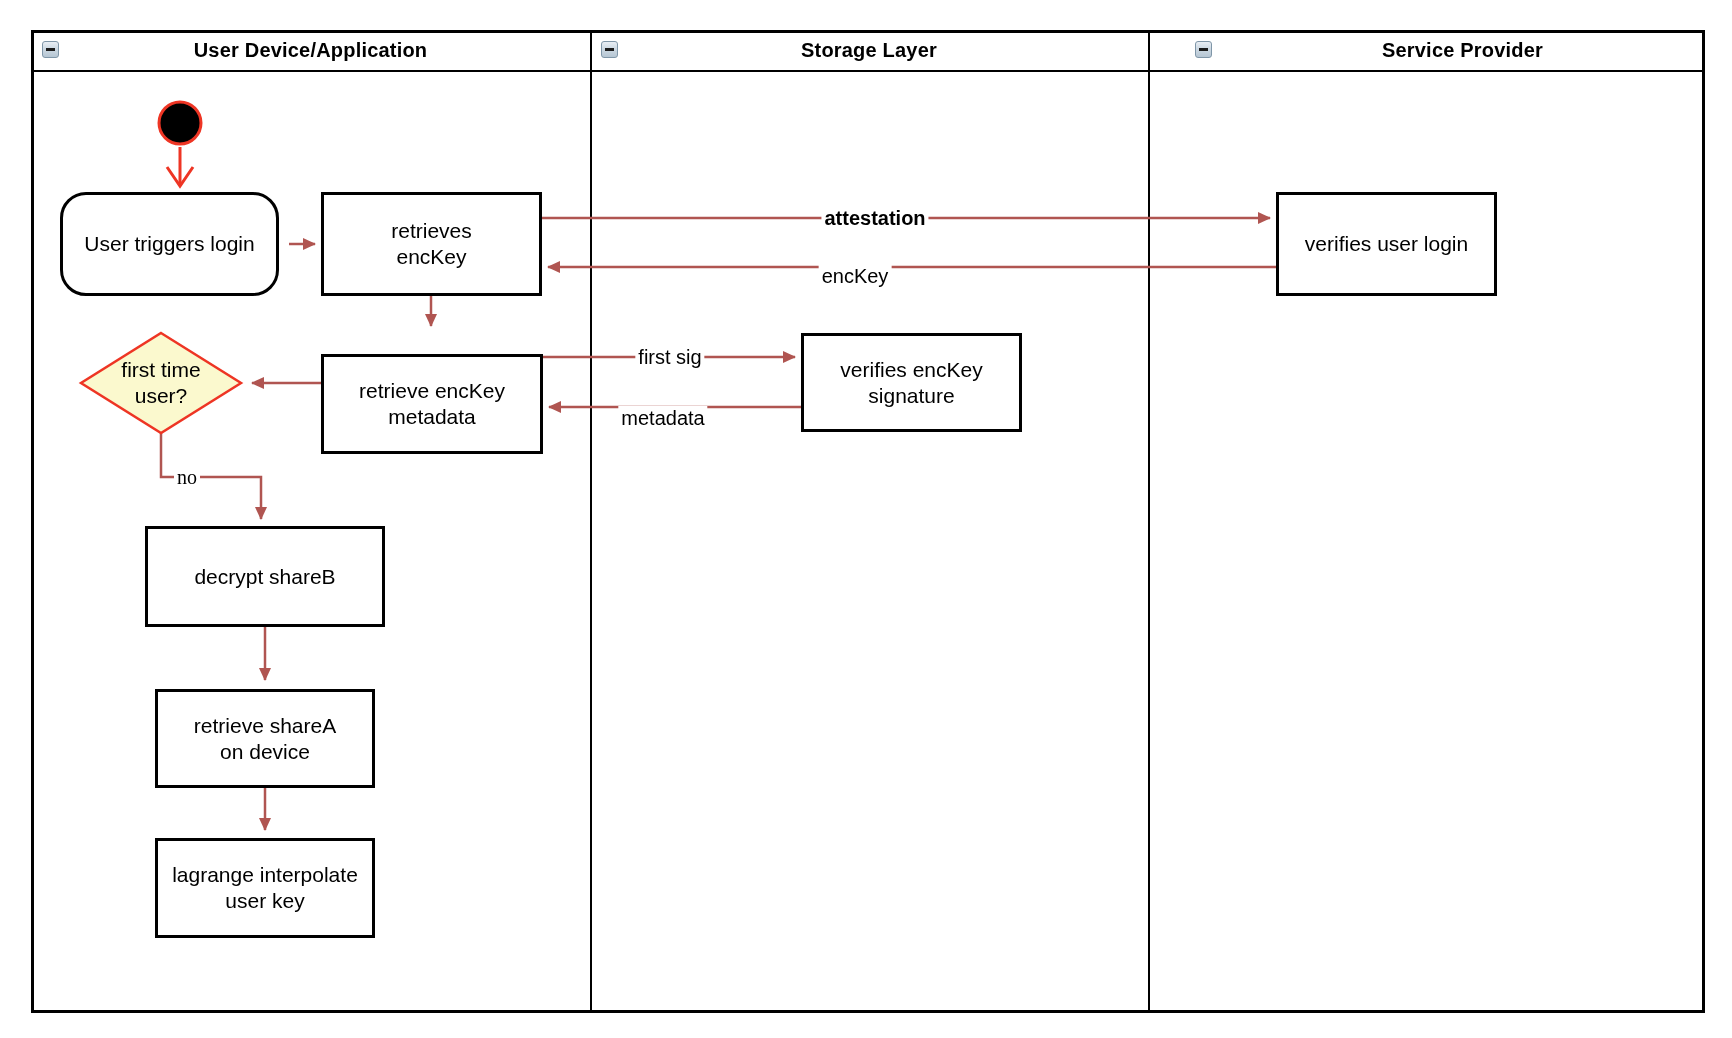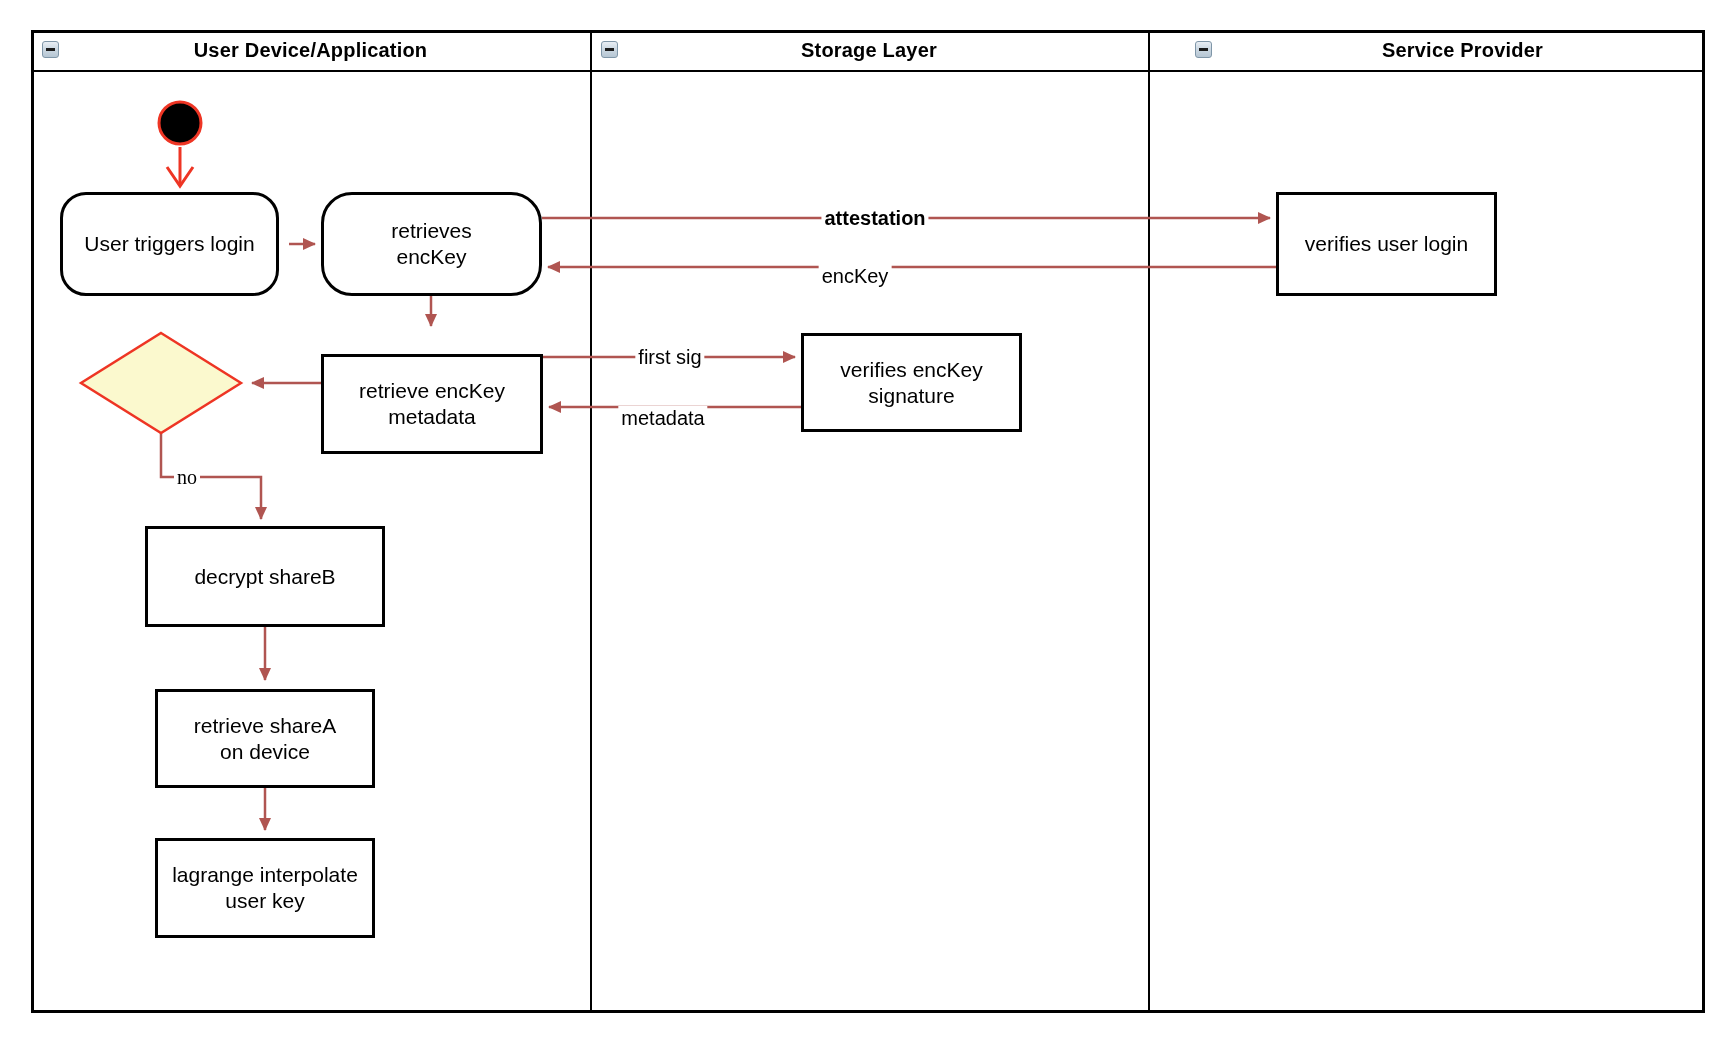--- a/index.html
+++ b/index.html
@@ -91,39 +91,41 @@
       <path d="M161,433 L161,477 L261,477 L261,519" marker-end="url(#arrowBrown)"></path>
       <line x1="265" y1="627" x2="265" y2="680" marker-end="url(#arrowBrown)"></line>
       <line x1="265" y1="788" x2="265" y2="830" marker-end="url(#arrowBrown)"></line>
     </g>
 
     <polygon points="161,333 241,383 161,433 81,383" fill="#FBF9CE" stroke="#EE3524" stroke-width="2.5"></polygon>
   </svg>
 
   <div class="abs node" style="left:60px;top:192px;width:219px;height:104px;border-radius:26px;">User triggers login</div>
 
-  <div class="abs node" style="left:321px;top:192px;width:221px;height:104px;border-radius:31px;">retrieves
+  <div class="abs node" style="left:321px;top:192px;width:221px;height:104px;">retrieves
 encKey</div>
 
   <div class="abs node" style="left:321px;top:333px;width:222px;height:100px;margin-top:21px;">retrieve encKey
 metadata</div>
 
   <div class="abs node" style="left:145px;top:526px;width:240px;height:101px;">decrypt shareB</div>
 
   <div class="abs node" style="left:155px;top:689px;width:220px;height:99px;">retrieve shareA
 on device</div>
 
   <div class="abs node" style="left:155px;top:838px;width:220px;height:100px;">lagrange interpolate
 user key</div>
 
   <div class="abs node" style="left:801px;top:333px;width:221px;height:99px;">verifies encKey
 signature</div>
 
   <div class="abs node" style="left:1276px;top:192px;width:221px;height:104px;">verifies user login</div>
 
+  <div class="abs shape-label" style="left:96px;top:345px;width:130px;height:76px;">first time
+user?</div>
 
   <div class="abs edge-label" style="left:875px;top:218px;font-weight:bold;">attestation</div>
   <div class="abs edge-label" style="left:855px;top:276px;">encKey</div>
   <div class="abs edge-label" style="left:670px;top:357px;">first sig</div>
   <div class="abs edge-label" style="left:663px;top:418px;">metadata</div>
   <div class="abs edge-label" style="left:187px;top:477px;font-family:Liberation Serif, serif;">no</div>
 
 </div>
 
 </body></html>

